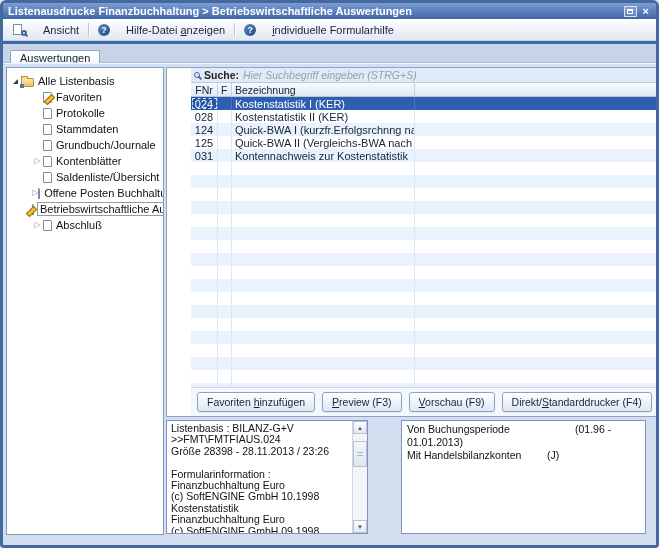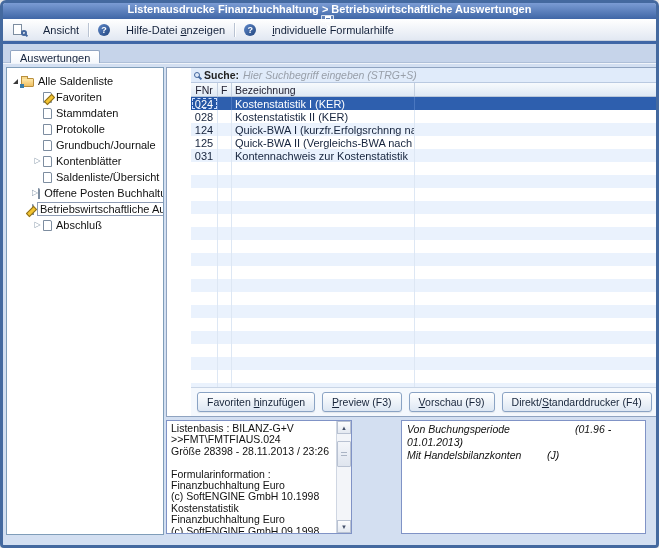--- a/index.html
+++ b/index.html
@@ -4,21 +4,21 @@
 <style>
   * { margin:0; padding:0; box-sizing:border-box; }
   html,body { width:659px; height:548px; background:#e8e8e8; font-family:"Liberation Sans", sans-serif; }
 
   .window { width:659px; height:548px; border:3px solid #44699f; border-radius:6px 6px 4px 4px;
             background:#d3dff1; overflow:hidden; position:relative;
             box-shadow: inset 0 0 0 1px #b9c9e4; }
 
   
   .titlebar { height:16px; background:linear-gradient(#7b9cd4,#3f66a6); display:flex; align-items:center;
-              padding:0 5px; color:#fff;flex-direction:column; }
+              padding:0 5px; color:#fff; }
   .title-text { font-size:11px; font-weight:bold; white-space:nowrap; }
   .titlebar .spacer { flex:1; }
   .tb-restore { width:13px; height:11px; border:1px solid rgba(255,255,255,.75); background:rgba(255,255,255,.15);
                 display:flex; align-items:center; justify-content:center; margin-right:4px; border-radius:1px;}
   .tb-restore i { display:block; width:6px; height:5px; border:1px solid #fff; border-top:2px solid #fff; }
   .tb-close { color:#fff; font-size:11px; font-weight:bold; line-height:11px; padding:0 2px; }
 
   
   .toolbar { height:22px; background:linear-gradient(#ffffff,#e2e8f2); border-bottom:1px solid #c7d0dd;
              display:flex; align-items:center; padding:0 4px; }
@@ -120,36 +120,36 @@
 
   
   .btns-row { height:29px; background:#f4f8fd; border-top:1px solid #c9d5e6; display:flex; align-items:center;
               gap:7px; padding:0 6px; }
   .btn { font-size:10.5px; font-family:"Liberation Sans", sans-serif; padding:3px 9px;
          background:linear-gradient(#ffffff,#dde7f3); border:1px solid #8aa3c4; border-radius:3px;
          color:#16243a; box-shadow:0 1px 1px rgba(0,0,0,.08); white-space:nowrap; }
   .btn u { text-decoration:underline; }
 
   
-  .info-panel { position:absolute; left:163px; top:356px; width:186px; height:114px; background:#fff;
+  .info-panel { position:absolute; left:163px; top:356px; width:202px; height:114px; background:#fff;
                 border:1px solid #8093c6; display:flex; overflow:hidden; }
   .info-text { flex:1; padding:2px 4px; font-size:10.5px; line-height:11.4px; color:#111; white-space:pre-line;
                overflow:hidden; }
   .vscroll { width:15px; border-left:1px solid #cfd6e2; background:#f3f5f9; display:flex; flex-direction:column; }
   .sbtn { height:13px; background:linear-gradient(#fdfdfe,#e4e9f1); border:1px solid #b9c2d2;
           display:flex; align-items:center; justify-content:center; font-size:6px; color:#44506a; }
   .strack { flex:1; position:relative; }
   .sthumb { position:absolute; top:7px; left:0; right:0; height:26px; background:linear-gradient(#f4f6fa,#dfe5ef);
             border:1px solid #b9c2d2; border-radius:1px; }
   .sthumb::after { content:''; position:absolute; left:3px; right:3px; top:10px; height:5px;
                    background:repeating-linear-gradient(to bottom,#aab4c4 0 1px,transparent 1px 3px); }
 
   .params-panel { position:absolute; left:398px; top:356px; width:245px; height:114px; background:#fff;
                   border:1px solid #8093c6; padding:2px 5px; font-size:10.5px; line-height:13px; color:#111;
-                  overflow:hidden;font-style:italic; }
+                  overflow:hidden; }
   .plabel { display:inline-block; vertical-align:top; }
   .param-row.w1 .plabel { width:168px; }
   .param-row.w2 .plabel { width:140px; }
 </style>
 </head>
 <body>
 
 <div class="window">
 
   <div class="titlebar">
@@ -187,36 +187,36 @@
     <span class="tab">Auswertungen</span>
   </div>
 
   <div class="content">
 
     <div class="tree-panel">
       <div class="tree">
         <div class="tree-row root">
           <span class="exp-black"></span>
           <span class="folder"></span>
-          <span class="tree-label">Alle Saldenliste</span>
+          <span class="tree-label">Alle Listenbasis</span>
         </div>
         <div class="tree-row child">
           <span class="arrow-slot"></span>
           <span class="doc edit"></span>
           <span class="tree-label">Favoriten</span>
         </div>
         <div class="tree-row child">
           <span class="arrow-slot"></span>
           <span class="doc"></span>
+          <span class="tree-label">Protokolle</span>
+        </div>
+        <div class="tree-row child">
+          <span class="arrow-slot"></span>
+          <span class="doc"></span>
           <span class="tree-label">Stammdaten</span>
-        </div>
-        <div class="tree-row child">
-          <span class="arrow-slot"></span>
-          <span class="doc"></span>
-          <span class="tree-label">Protokolle</span>
         </div>
         <div class="tree-row child">
           <span class="arrow-slot"></span>
           <span class="doc"></span>
           <span class="tree-label">Grundbuch/Journale</span>
         </div>
         <div class="tree-row child">
           <span class="arrow-slot">
               <span class="chev">▷</span>
             </span>

